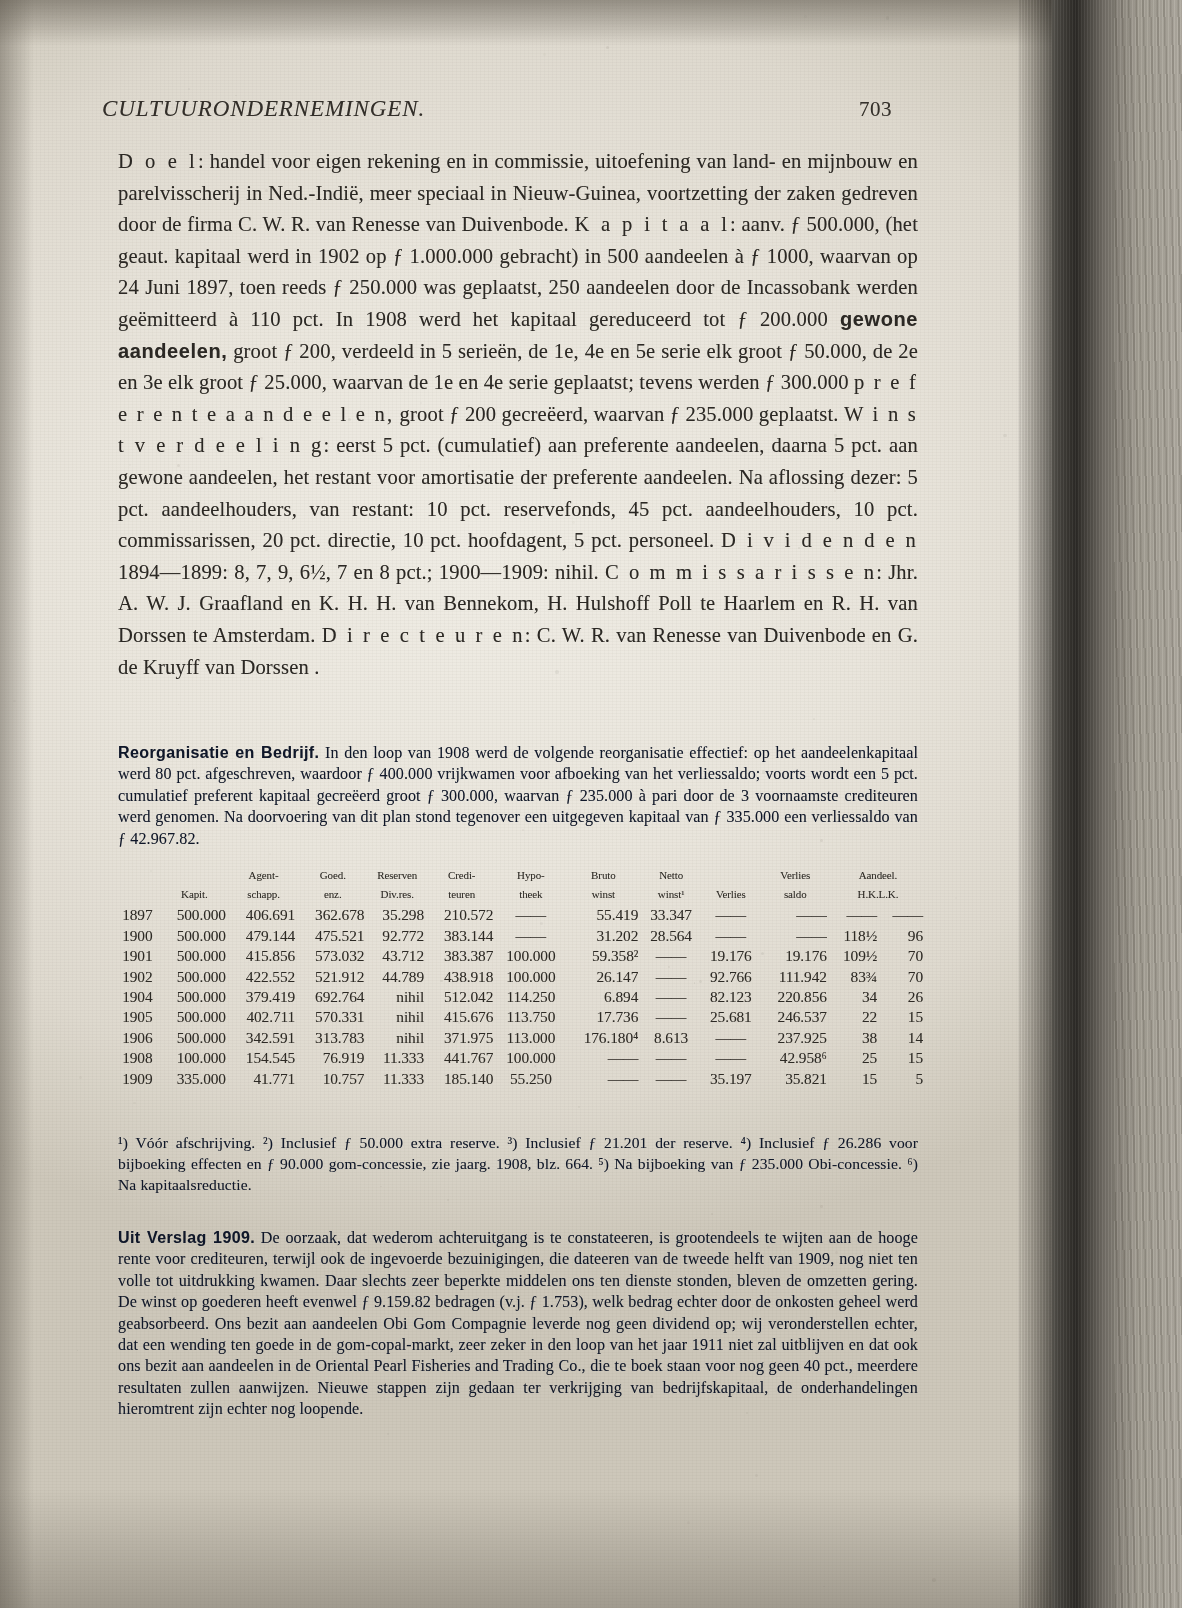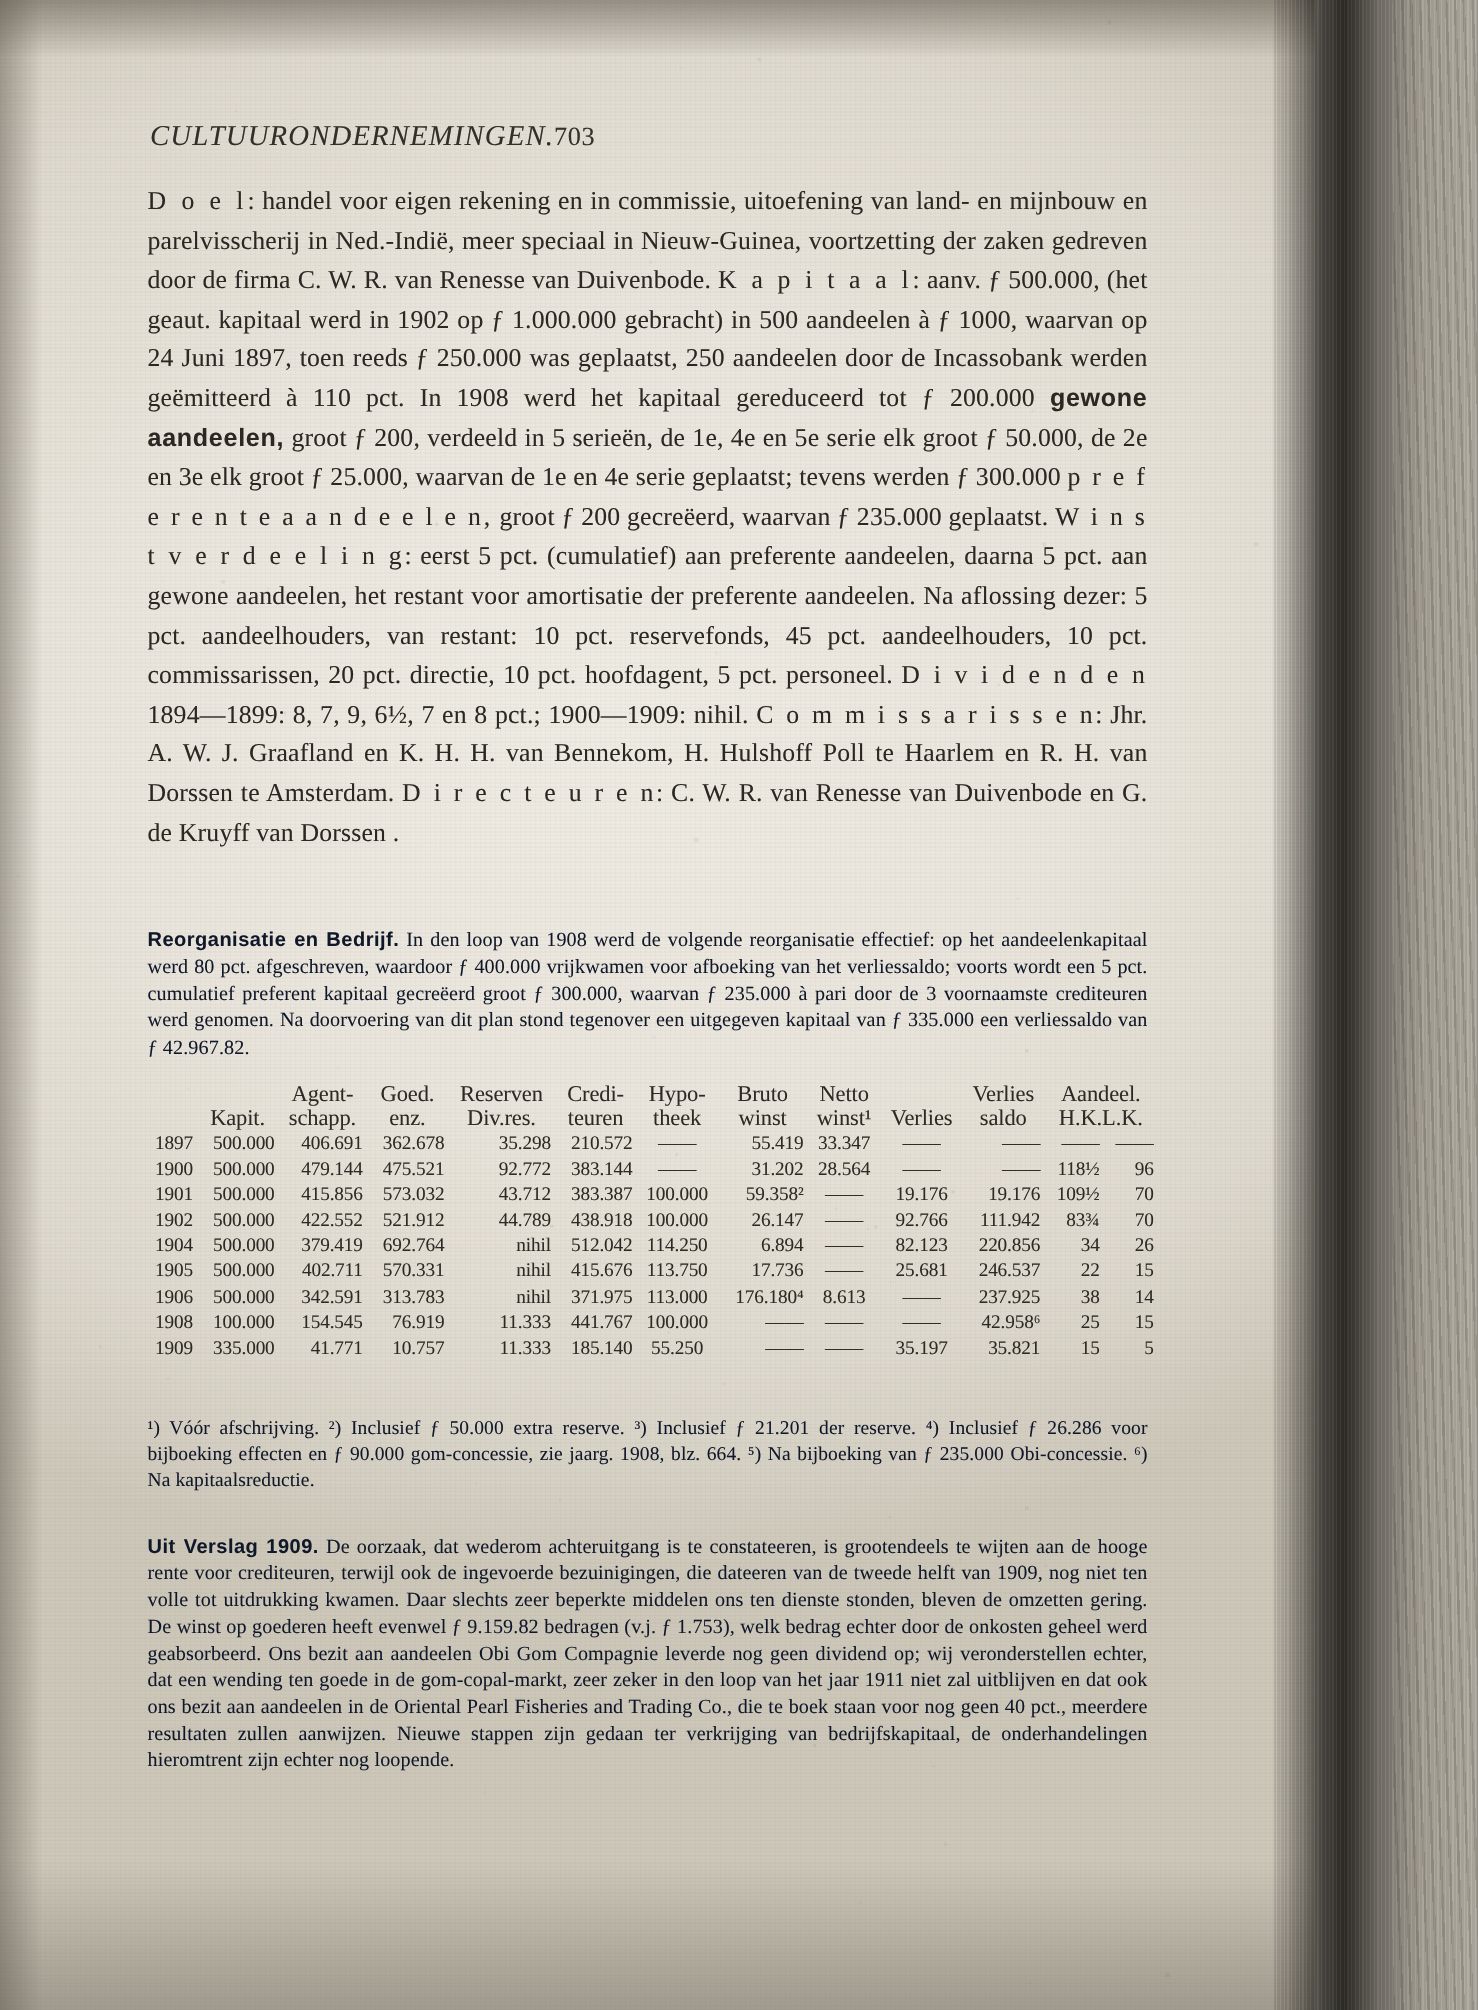--- a/index.html
+++ b/index.html
@@ -82,23 +82,24 @@
   .content {
     position: absolute;
     left: 0; top: 0;
     width: 1018px;
     height: 1608px;
     color: #2a2723;
   }
 
   .running-head {
     position: absolute;
-    left: 120px; top: 96px;
+    left: 102px; top: 96px;
     width: 790px;
     display: flex;
+    justify-content: space-between;
     align-items: baseline;
   }
   .running-head .title {
     font-family: "Liberation Serif", "DejaVu Serif", serif;
     font-style: italic;
     font-size: 23px;
     letter-spacing: 0.9px;
     color: #322e29;
     font-weight: 400;
   }
@@ -148,35 +149,35 @@
     position: absolute;
     left: 118px; top: 866px;
     width: 808px;
     font-size: 15.4px;
     color: #2d2a25;
     border-collapse: collapse;
     letter-spacing: -0.1px;
   }
   .fintable th {
     font-weight: 400;
-    font-size: 18px;
+    font-size: 11px;
     padding: 0 3px 1px 3px;
     vertical-align: bottom;
     white-space: nowrap;
     text-align: center;
     line-height: 18.4px;
   }
   .fintable td {
     padding: 0.6px 3px;
     text-align: right;
     white-space: nowrap;
     line-height: 19.2px;
     font-variant-numeric: lining-nums;
   }
-  .fintable td.yr { text-align: right; padding-left: 0; margin-left: 33px; }
+  .fintable td.yr { text-align: center; padding-left: 0; margin-left: 33px; }
   .fintable td.mid { text-align: center; }
 
   
   .content { text-shadow: 0 0 0.4px rgba(60,56,48,0.30); }
   .fintable { text-shadow: 0 0 0.3px rgba(60,56,48,0.25); }
 
   .speck {
     position: absolute;
     background: rgba(90,84,72,0.22);
     border-radius: 50%;

